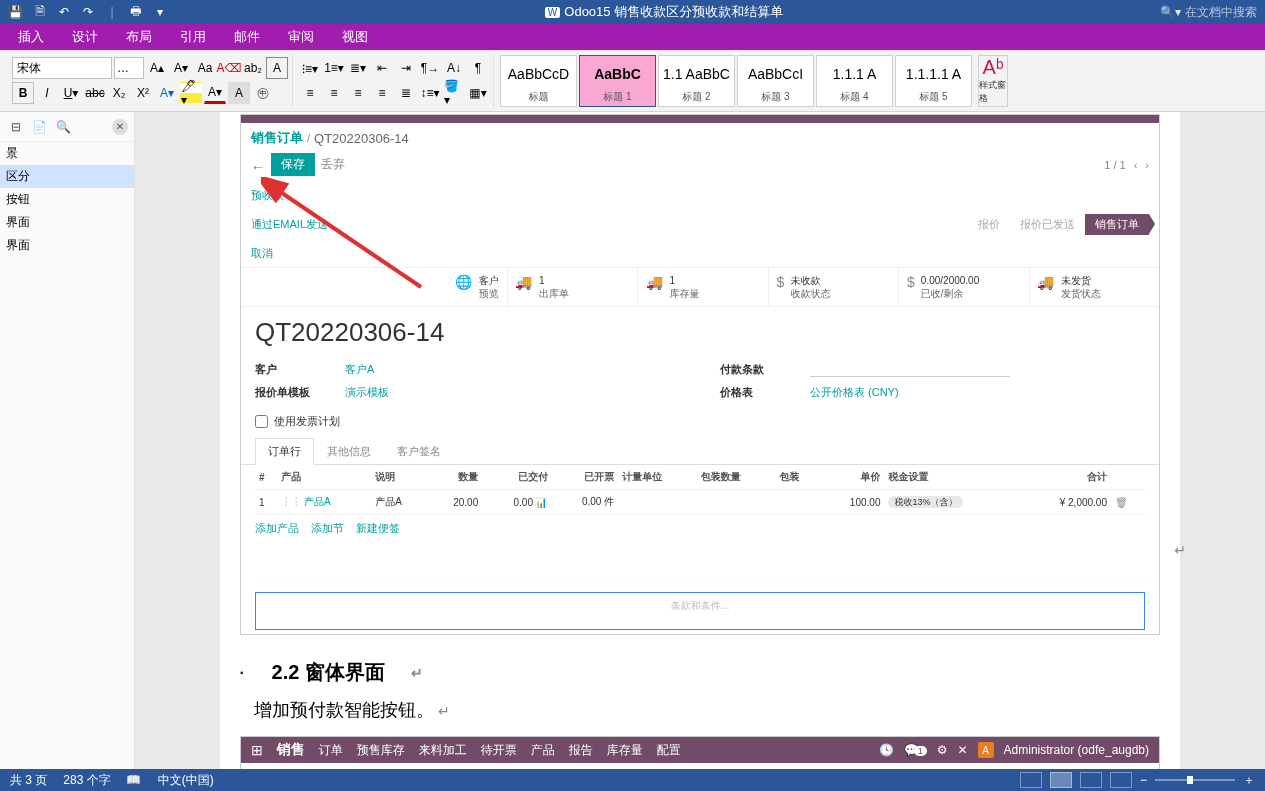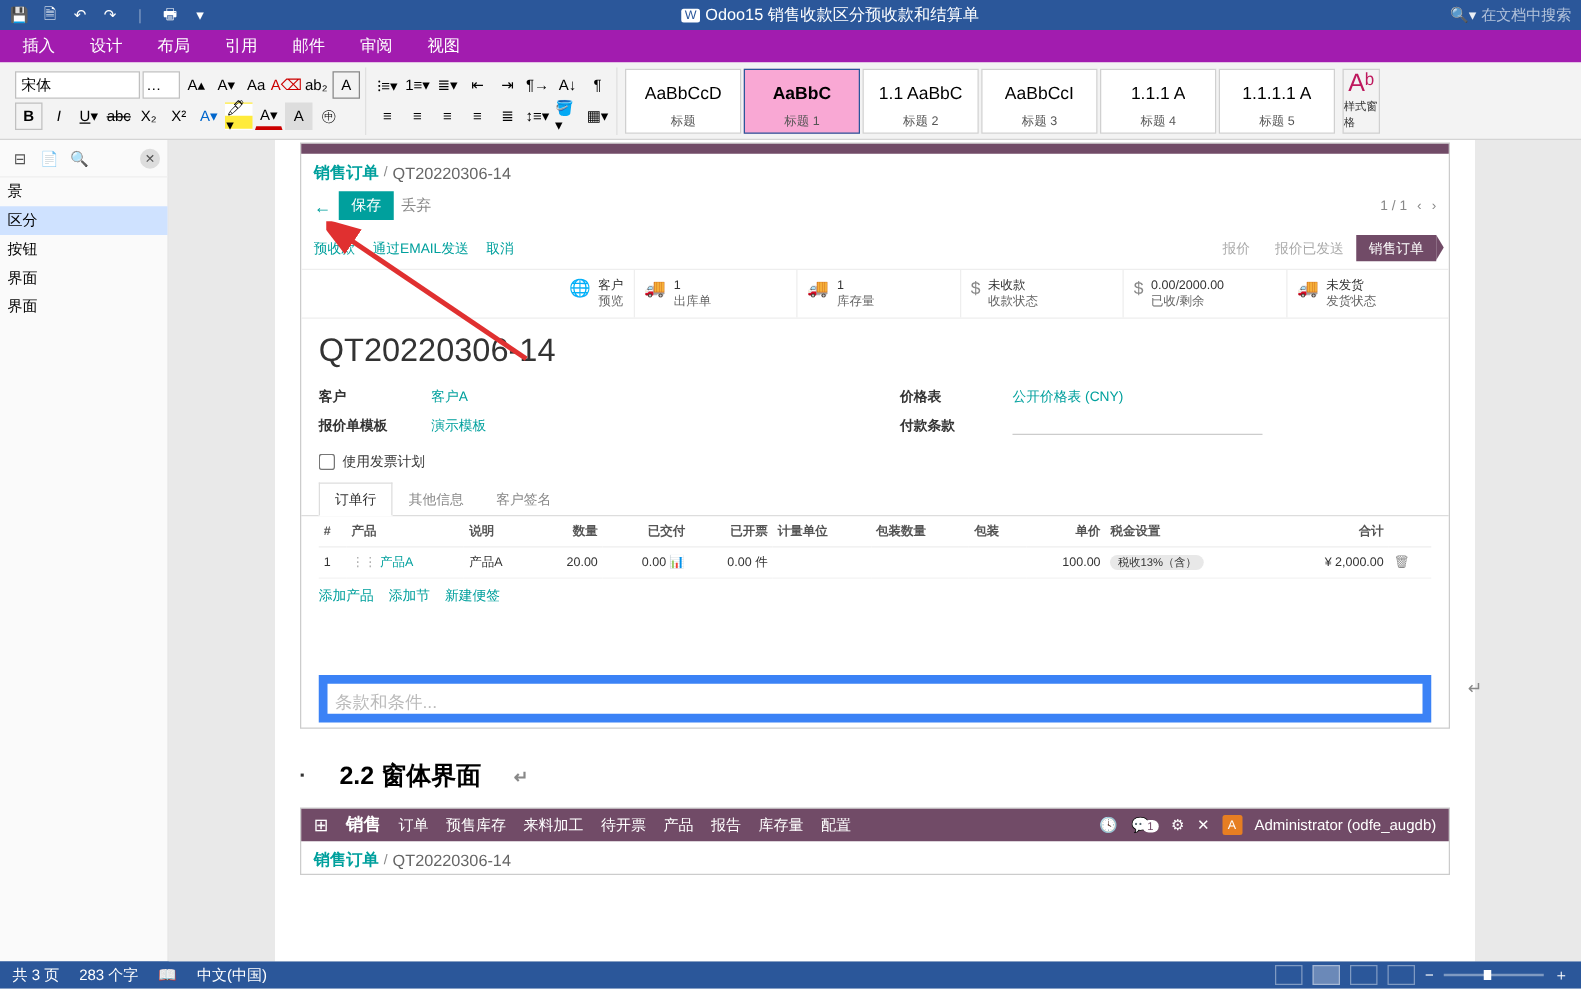--- a/index.html
+++ b/index.html
@@ -17,21 +17,21 @@
 .menubar .menu-item { padding: 4px 14px; cursor: pointer; font-size: 13px; }
 
 
 .ribbon { height: 62px; background: #f3f3f3; border-bottom: 1px solid #d4d4d4; display: flex; align-items: center; padding: 4px 8px; gap: 2px; }
 .ribbon-group { display: flex; flex-direction: column; gap: 3px; padding: 0 4px; border-right: 1px solid #e0e0e0; height: 54px; justify-content: center; }
 .ribbon-row { display: flex; gap: 2px; align-items: center; }
 .font-select { width: 100px; height: 22px; border: 1px solid #c0c0c0; font-size: 12px; padding: 0 4px; background: #fff; }
 .size-select { width: 30px; height: 22px; border: 1px solid #c0c0c0; font-size: 12px; padding: 0 2px; background: #fff; }
 .rb-btn { width: 22px; height: 22px; display: flex; align-items: center; justify-content: center; border: 1px solid transparent; cursor: pointer; font-size: 12px; }
 .style-gallery { display: flex; gap: 2px; margin-left: 4px; align-items: center; }
-.style-item { width: 93px; height: 52px; border: 1px solid #d0d0d0; background: #fff; display: flex; flex-direction: column; align-items: center; justify-content: center; cursor: pointer; padding: 2px;}
+.style-item { width: 77px; height: 52px; border: 1px solid #d0d0d0; background: #fff; display: flex; flex-direction: column; align-items: center; justify-content: center; cursor: pointer; padding: 2px;}
 .style-item.selected { border: 1px solid #2b579a; background: #f9a8d4;}
 .style-item .preview { font-size: 14px; flex: 1; display: flex; align-items: center; overflow: hidden; white-space: nowrap;}
 .style-item .label { font-size: 10px; color: #555; }
 .style-pane-btn { width: 30px; height: 52px; border: 1px solid #d0d0d0; display: flex; flex-direction: column; align-items: center; justify-content: center; cursor: pointer; font-size: 9px; color: #333; margin-left: 4px;}
 
 
 .main { display: flex; height: calc(100% - 24px - 26px - 62px - 22px); }
 .nav-pane { width: 135px; border-right: 1px solid #e0e0e0; background: #fafafa; }
 .nav-toolbar { height: 30px; display: flex; align-items: center; gap: 4px; padding: 0 6px; border-bottom: 1px solid #eee;}
 .nav-toolbar .nt-btn { width: 20px; height: 20px; display: flex; align-items: center; justify-content: center; cursor: pointer; color: #555; }
@@ -49,21 +49,21 @@
 .odoo-breadcrumb .bc-sep { color: #888; }
 .odoo-breadcrumb .bc-sub { color: #666; font-size: 13px;}
 .odoo-actions { padding: 4px 10px 8px 10px; display: flex; align-items: center; gap: 6px; }
 .odoo-actions .arrow { color: #00a09d; font-size: 14px; }
 .btn-teal { background: #00a09d; color: #fff; padding: 3px 10px; border: none; cursor: pointer; font-size: 12px;}
 .btn-link { color: #888; cursor: pointer; font-size: 12px;}
 .odoo-pager { margin-left: auto; color: #888; display: flex; align-items: center; gap: 8px;}
 .odoo-pager .pg-arrow { cursor: pointer; color: #888; }
 
 .odoo-toolbar { padding: 4px 10px 6px 10px; display: flex; align-items: center; gap: 14px; border-bottom: 1px solid #eee;}
-.odoo-toolbar .tb-left { display: flex; gap: 14px; color: #888;}
+.odoo-toolbar .tb-left { display: flex; gap: 14px; color: #888; flex-direction: column;}
 .odoo-toolbar .tb-left span { cursor: pointer; color: #00a09d;}
 .odoo-status { margin-left: auto; display: flex; align-items: center;}
 .status-step { padding: 3px 10px; color: #aaa; font-size: 11px; position: relative;}
 .status-step.active { background: #714b67; color: #fff;}
 .status-step::after { content: ""; position: absolute; right: -6px; top: 0; bottom: 0; width: 0; height: 0; border-top: 10px solid transparent; border-bottom: 10px solid transparent; border-left: 6px solid #fff;}
 .status-step.active::after { border-left-color: #714b67;}
 
 .smart-buttons { display: flex; border-bottom: 1px solid #eee;}
 .smart-btn { flex: 1; border-left: 1px solid #eee; padding: 6px 8px; display: flex; align-items: flex-start; gap: 6px; cursor: pointer; min-width: 0;}
 .smart-btn:first-child { border-left: none; flex: 2.2;}
@@ -92,21 +92,21 @@
 .lines-table table { width: 100%; border-collapse: collapse;}
 .lines-table th { text-align: left; padding: 5px 4px; color: #555; font-weight: bold; border-bottom: 1px solid #eee; font-size: 10px; white-space: nowrap;}
 .lines-table th.r, .lines-table td.r { text-align: right;}
 .lines-table td { padding: 5px 4px; border-bottom: 1px solid #f3f3f3; color: #333; white-space: nowrap;}
 .lines-table .link { color: #00a09d; cursor: pointer;}
 .tax-chip { background: #e8e8e8; border-radius: 8px; padding: 1px 6px; font-size: 9px;}
 .line-actions { padding: 6px 14px; display: flex; gap: 12px;}
 .line-actions span { color: #00a09d; cursor: pointer; font-size: 11px;}
 
 .totals { display: flex; padding: 10px 14px 4px 14px; gap: 20px; align-items: flex-start;}
-.totals .terms { flex: 1; border: 7px solid #3b82f6; padding: 6px; color: #bbb; font-size: 14px; height: 38px;}
+.totals .terms { flex: 1; border: 1px solid #3b82f6; padding: 6px; color: #bbb; font-size: 10px; height: 38px; text-align: center;}
 .totals .amounts { width: 200px; display: flex; flex-direction: column; gap: 3px;}
 .totals .amt-row { display: flex; justify-content: space-between; font-size: 11px;}
 .totals .amt-row.total { font-weight: bold; font-size: 13px; border-top: 1px solid #ccc; padding-top: 3px;}
 
 
 .odoo-topbar2 { height: 26px; background: #714b67; color: #fff; display: flex; align-items: center; padding: 0 10px; gap: 14px; font-size: 12px;}
 .odoo-topbar2 .menu-ico { font-size: 14px; cursor: pointer;}
 .odoo-topbar2 .app-name { font-weight: bold; font-size: 14px;}
 .odoo-topbar2 .top-item { cursor: pointer; font-size: 12px;}
 .odoo-topbar2 .right { margin-left: auto; display: flex; align-items: center; gap: 10px;}
@@ -354,26 +354,26 @@
                   <span class="flabel">客户</span>
                   <span class="fvalue">客户A</span>
                 </div>
                 <div class="form-row">
                   <span class="flabel">报价单模板</span>
                   <span class="fvalue">演示模板</span>
                 </div>
               </div>
           <div class="form-col" id="right-fields">
                 <div class="form-row">
+                  <span class="flabel">付款条款</span>
+                  <span class="fvalue plain underline"></span>
+                </div>
+                <div class="form-row">
                   <span class="flabel">价格表</span>
                   <span class="fvalue">公开价格表 (CNY)</span>
-                </div>
-                <div class="form-row">
-                  <span class="flabel">付款条款</span>
-                  <span class="fvalue plain underline"></span>
                 </div>
               </div>
         </div>
         <div class="invoice-plan">
           <input type="checkbox" style="">
               <span>使用发票计划</span>
         </div>
         <div class="tabs" id="odoo-tabs">
               <div class="tab active">订单行</div>
               <div class="tab">其他信息</div>
@@ -435,20 +435,23 @@
               </defs>
           <line x1="160" y1="110" x2="15" y2="12" stroke="#e03030" stroke-width="4" marker-end="url(#ah)"></line>
         </svg>
       </div>
       <span class="cr-mark" style="position:absolute;right:-6px;top:430px;">↵</span>
 
       <div class="doc-heading">
         <span>2.2 窗体界面</span>
             <span class="cr-mark">↵</span>
       </div>
+      <div class="doc-para">
+        <span>增加预付款智能按钮。</span><span class="cr-mark">↵</span>
+      </div>
 
       <div class="odoo" style="margin-top:4px;">
         <div class="odoo-topbar2">
           <span class="menu-ico">⊞</span>
           <span class="app-name">销售</span>
           <span id="top-menus" style="display:flex;gap:14px;">
                 <span class="top-item">订单</span>
                 <span class="top-item">预售库存</span>
                 <span class="top-item">来料加工</span>
                 <span class="top-item">待开票</span>

